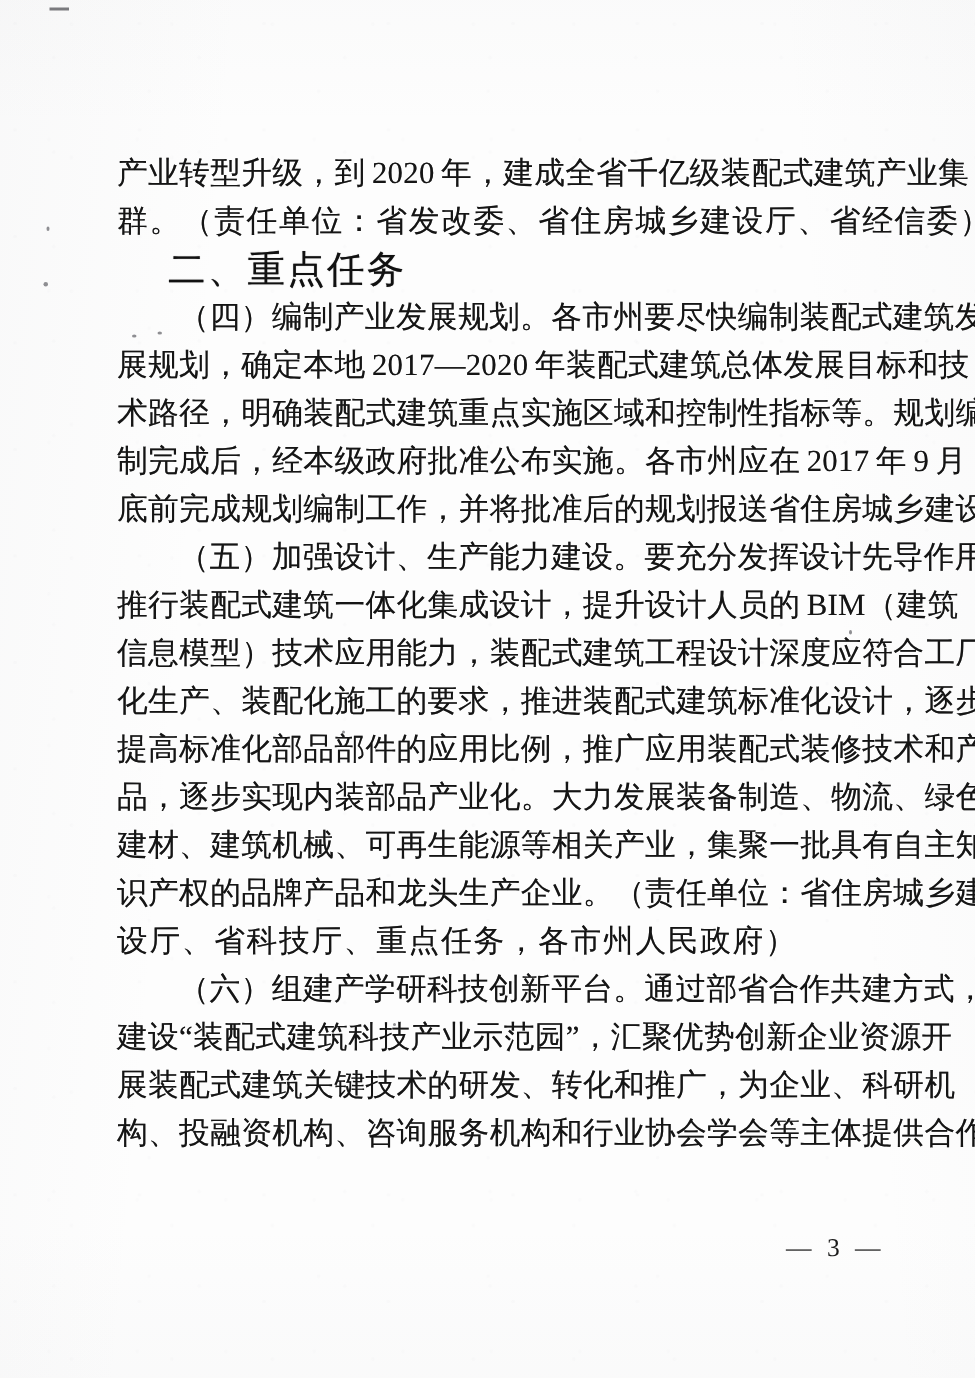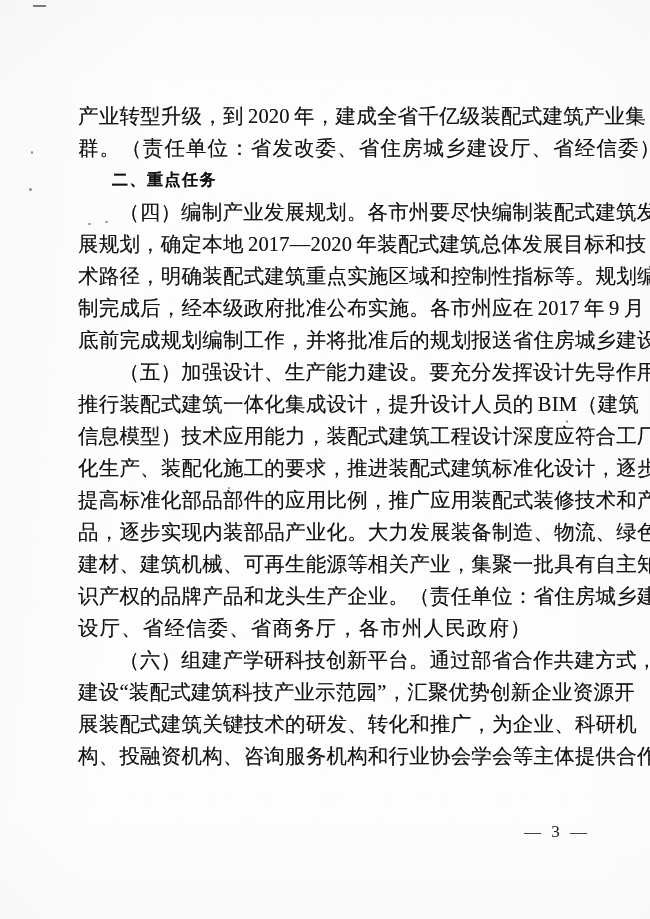--- a/index.html
+++ b/index.html
@@ -74,22 +74,22 @@
   .line.last {
     display: block;
     letter-spacing: 1.1px;
   }
 
   
   .line.indent { padding-left: 41px; }
 
   .line.heading {
     font-family: "DejaVu Sans", "Liberation Sans", sans-serif;
-    font-weight: 700;
-    font-size: 16px;
+    font-weight: 400;
+    font-size: 25px;
     letter-spacing: 1.5px;
     padding-left: 34px;
     color: #111111;
     text-shadow: 0 0 0.5px rgba(10,10,10,0.7);
   }
 
   
   #page-number {
     position: absolute;
     left: 0;
@@ -550,21 +550,21 @@
         <span>单</span>
         <span>位</span>
         <span>：</span>
         <span>省</span>
         <span>住</span>
         <span>房</span>
         <span>城</span>
         <span>乡</span>
         <span>建</span>
       </div>
-      <div class="line last">设厅、省经信委、省商务厅，各市州人民政府）</div>
+      <div class="line last">设厅、省科技厅、重点任务，各市州人民政府）</div>
       <div class="line just indent">
         <span>（</span>
         <span>六</span>
         <span>）</span>
         <span>组</span>
         <span>建</span>
         <span>产</span>
         <span>学</span>
         <span>研</span>
         <span>科</span>

